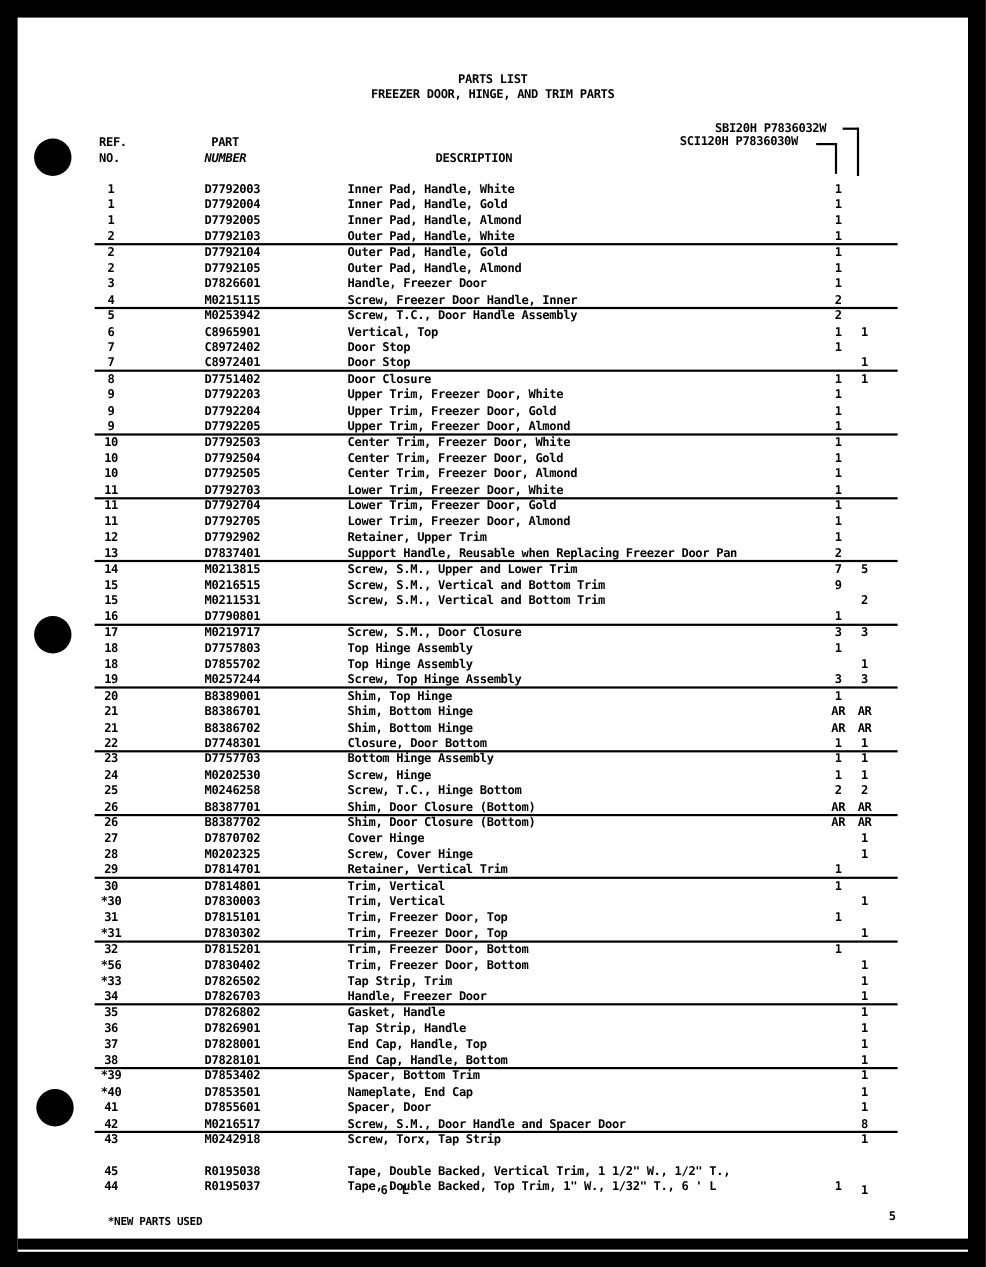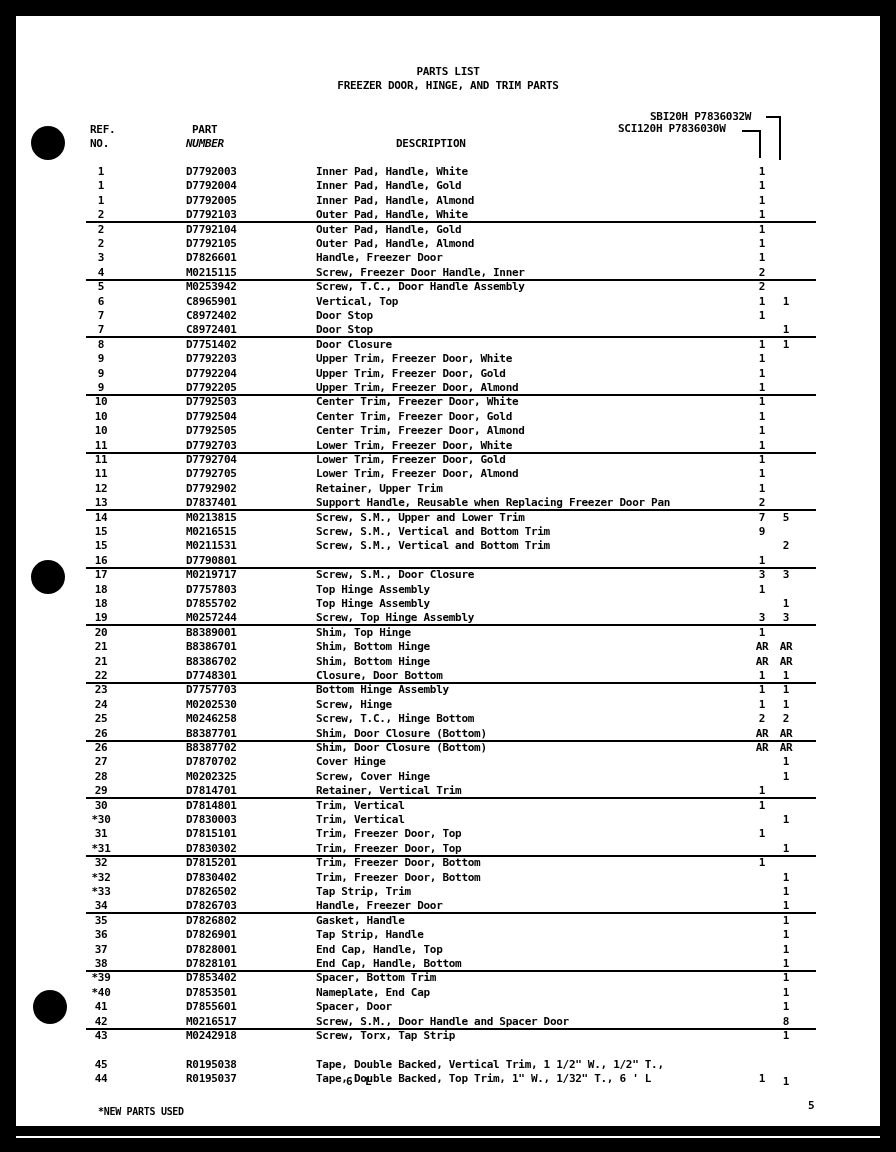--- a/index.html
+++ b/index.html
@@ -402,21 +402,21 @@
     </div>
     <div class="sep" style="top: 855px;"></div>
     <div class="row" style="top: 856px;">
       <span class="c c-ref">32</span>
       <span class="c c-part">D7815201</span>
       <span class="c c-desc">Trim, Freezer Door, Bottom</span>
       <span class="c c-q1">1</span>
       <span class="c c-q2"></span>
     </div>
     <div class="row" style="top: 871px;">
-      <span class="c c-ref">*32</span>
+      <span class="c c-ref">*56</span>
       <span class="c c-part">D7830402</span>
       <span class="c c-desc">Trim, Freezer Door, Bottom</span>
       <span class="c c-q1"></span>
       <span class="c c-q2">1</span>
     </div>
     <div class="row" style="top: 885px;">
       <span class="c c-ref">*33</span>
       <span class="c c-part">D7826502</span>
       <span class="c c-desc">Tap Strip, Trim</span>
       <span class="c c-q1"></span>

